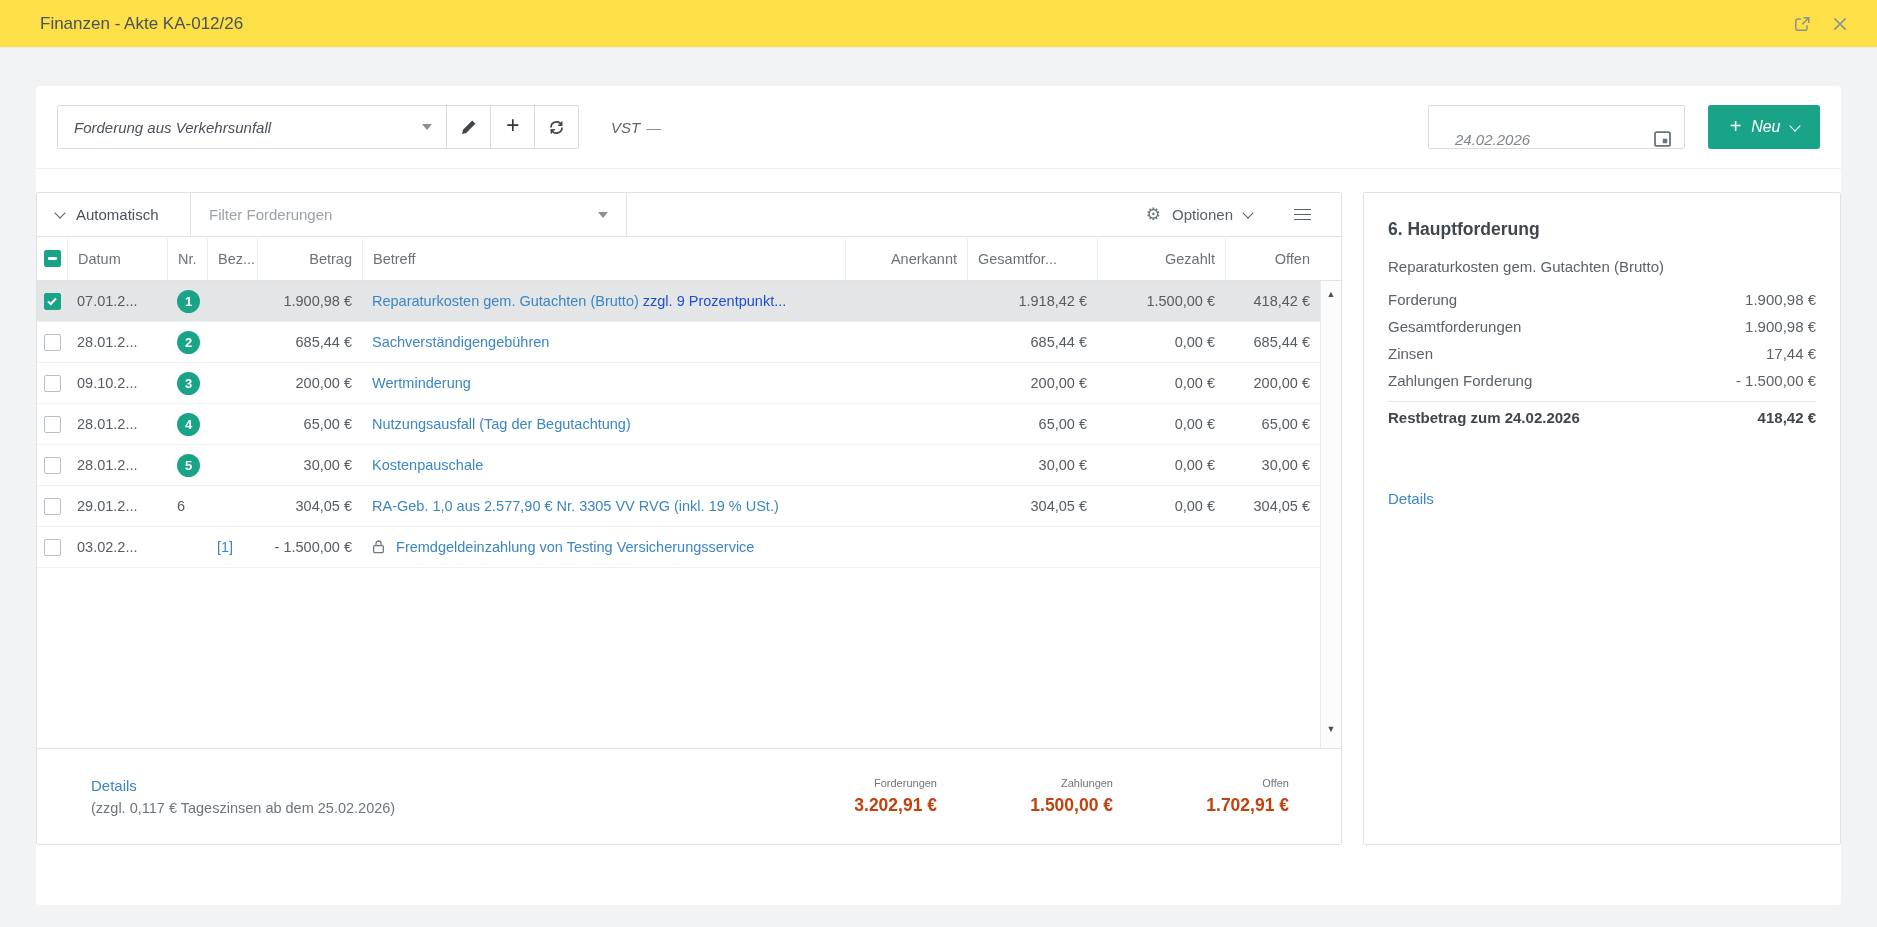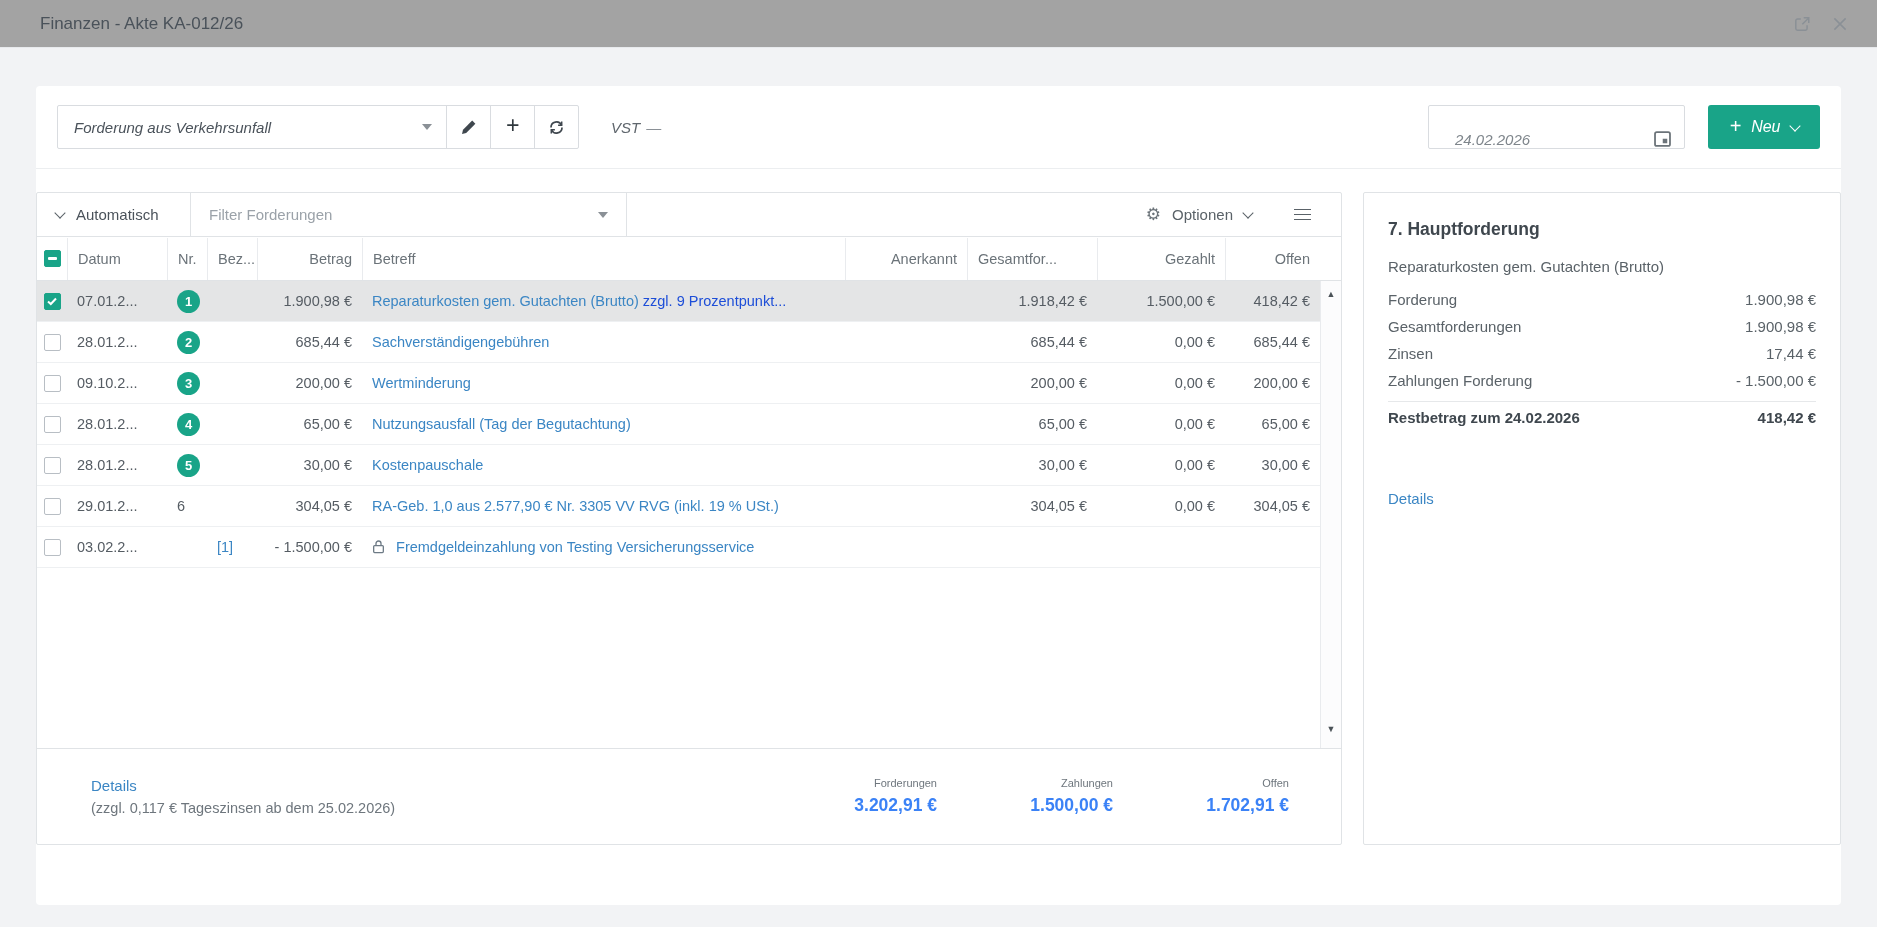--- a/index.html
+++ b/index.html
@@ -1,20 +1,20 @@
 <!DOCTYPE html>
 <html><head>
 <meta charset="utf-8">
 <style>
   html,body{margin:0;padding:0;}
   body{width:1877px;height:927px;background:#f2f3f5;font-family:"Liberation Sans","DejaVu Sans",sans-serif;overflow:hidden;}
   .app{width:1877px;height:927px;position:relative;}
 
   
-  .titlebar{height:48px;background:#a3a3a3;border-bottom:1px solid #e8eaed;display:flex;align-items:center;
+  .titlebar{height:48px;background:#fde047;border-bottom:1px solid #e8eaed;display:flex;align-items:center;
             padding:0 28px 0 40px;box-sizing:border-box;}
   .titlebar .title{font-size:17px;color:#4a525a;flex:1;}
   .tb-icons{display:flex;align-items:center;gap:20px;}
   .tb-icon{display:inline-flex;width:18px;height:18px;color:#8a9096;}
 
   
   .card{margin:38px 36px 0;background:#fff;border-radius:4px;height:819px;box-sizing:border-box;}
 
   .tabs-row{height:56px;display:flex;align-items:center;gap:26px;padding:0 21px;border-bottom:1px solid #eceef0;}
   .tab{color:#3b86c4;font-size:15px;cursor:pointer;}
@@ -97,21 +97,21 @@
   .sarr{font-size:9px;color:#4b5258;line-height:1;}
 
   
   .tfooter{flex:none;height:96px;border-top:1px solid #e0e3e6;display:flex;align-items:center;
            padding:0 52px 0 54px;box-sizing:border-box;}
   .tfooter .left .link{font-size:15px;}
   .tfooter .note{font-size:14.5px;color:#6e767d;margin-top:5px;}
   .totals{margin-left:auto;display:flex;gap:64px;}
   .tot{min-width:112px;text-align:right;}
   .tot .tlabel{font-size:11px;color:#6e767d;}
-  .tot .tvalue{font-size:17.5px;font-weight:bold;color:#3b82f6;margin-top:6px;}
+  .tot .tvalue{font-size:17.5px;font-weight:bold;color:#c2410c;margin-top:6px;}
 
   
   .dp-title{font-size:17.5px;font-weight:bold;color:#3f474e;margin:4px 0 16px;}
   .dp-sub{font-size:15px;color:#5a6268;margin-bottom:8px;line-height:22px;}
   .dp-row{display:flex;justify-content:space-between;font-size:15px;color:#5a6268;line-height:27px;}
   .dp-total{border-top:1px solid #e6e8ea;margin-top:7px;padding-top:7px;display:flex;justify-content:space-between;
             font-size:15px;font-weight:bold;color:#3f474e;}
   .dp-details{margin-top:64px;font-size:15px;}
 </style>
 </head>
@@ -387,21 +387,21 @@
             </div>
             <div class="tot">
               <div class="tlabel">Offen</div>
               <div class="tvalue">1.702,91 €</div>
             </div>
           </div>
         </div>
       </div>
 
       <div class="detail-panel">
-        <div class="dp-title">7. Hauptforderung</div>
+        <div class="dp-title">6. Hauptforderung</div>
         <div class="dp-sub">Reparaturkosten gem. Gutachten (Brutto)</div>
         <div class="dp-row">
           <span>Forderung</span>
           <span>1.900,98 €</span>
         </div>
         <div class="dp-row">
           <span>Gesamtforderungen</span>
           <span>1.900,98 €</span>
         </div>
         <div class="dp-row">

